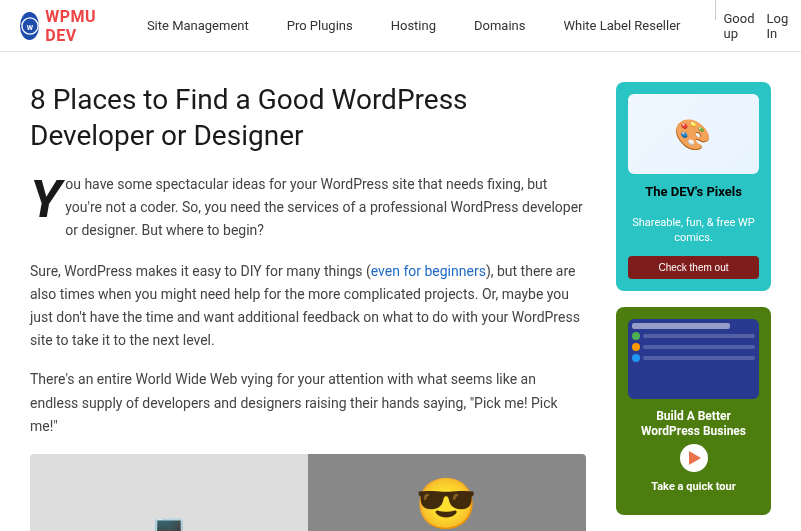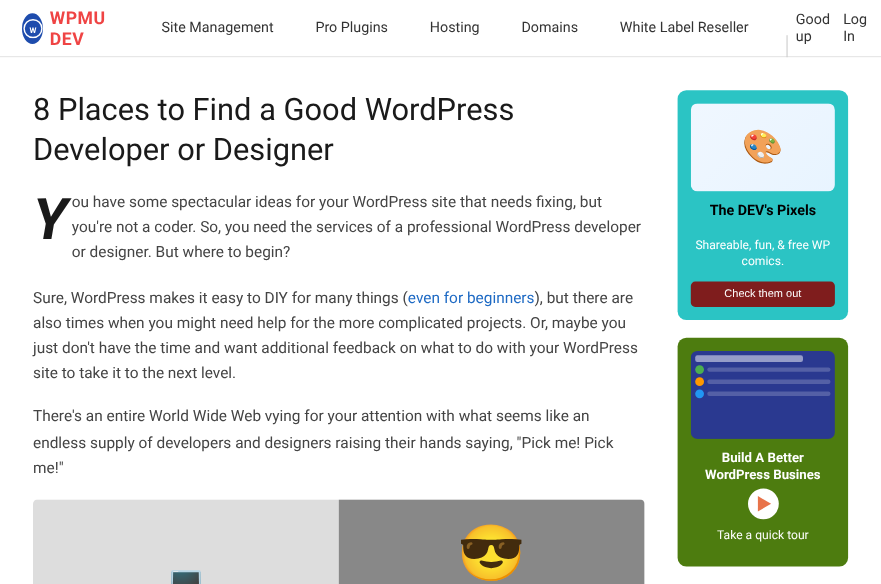--- a/index.html
+++ b/index.html
@@ -33,21 +33,21 @@
       font-weight: bold;
     }
     .logo-text {
       font-size: 16px;
       font-weight: 700;
       color: #ef4444;
       letter-spacing: 0.5px;
     }
     nav {
       display: flex;
-      align-items: flex-end;
+      align-items: flex-start;
       gap: 14px;
       flex: 1;
     }
     nav a {
       text-decoration: none;
       color: #333;
       font-size: 13px;
       padding: 0 12px;
       height: 52px;
       display: flex;
@@ -211,20 +211,21 @@
       font-size: 12px;
       font-weight: 700;
       color: #fff;
       margin-bottom: 4px;
       line-height: 1.3;
     }
     .card-orange .card-desc {
       font-size: 11px;
       color: #fff;
       margin-bottom: 10px;
+      font-weight: bold;
     }
     .card-btn-play {
       background: #fff;
       border: none;
       border-radius: 50%;
       width: 28px;
       height: 28px;
       display: flex;
       align-items: center;
       justify-content: center;

